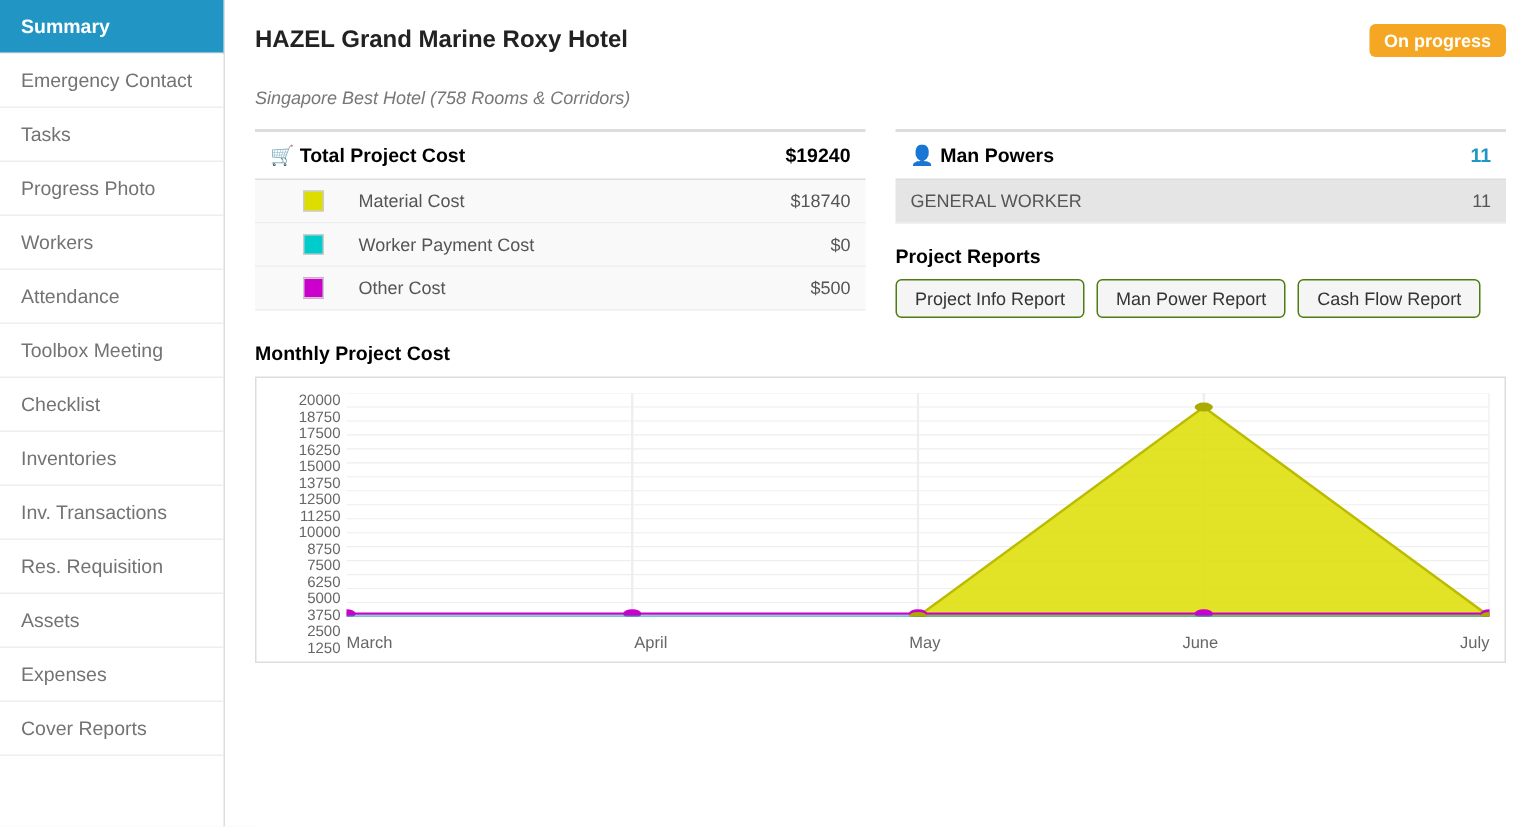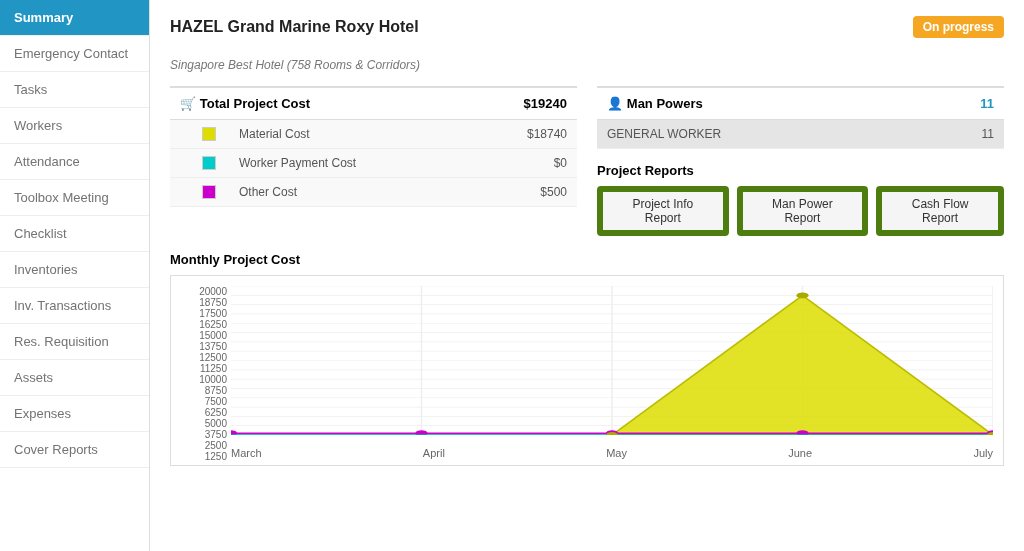--- a/index.html
+++ b/index.html
@@ -132,21 +132,21 @@
       font-weight: bold;
       font-size: 13px;
       margin: 14px 0 8px 0;
     }
     .reports-buttons {
       display: flex;
       gap: 8px;
     }
     .report-btn {
       padding: 5px 12px;
-      border: 6px solid #4d7c0f;
+      border: 1px solid #4d7c0f;
       border-radius: 4px;
       background: #f5f5f5;
       cursor: pointer;
       font-size: 12px;
       color: #333;
     }
 
     
     .chart-section { margin-top: 10px; }
     .chart-title {
@@ -190,20 +190,23 @@
 
 <nav class="sidebar">
   <div class="sidebar-item active">
     <span>Summary</span>
   </div>
   <div class="sidebar-item">
     <span>Emergency Contact</span>
   </div>
   <div class="sidebar-item">
     <span>Tasks</span>
+  </div>
+  <div class="sidebar-item">
+    <span>Progress Photo</span>
   </div>
   <div class="sidebar-item">
     <span>Workers</span>
   </div>
   <div class="sidebar-item">
     <span>Attendance</span>
   </div>
   <div class="sidebar-item">
     <span>Toolbox Meeting</span>
   </div>

